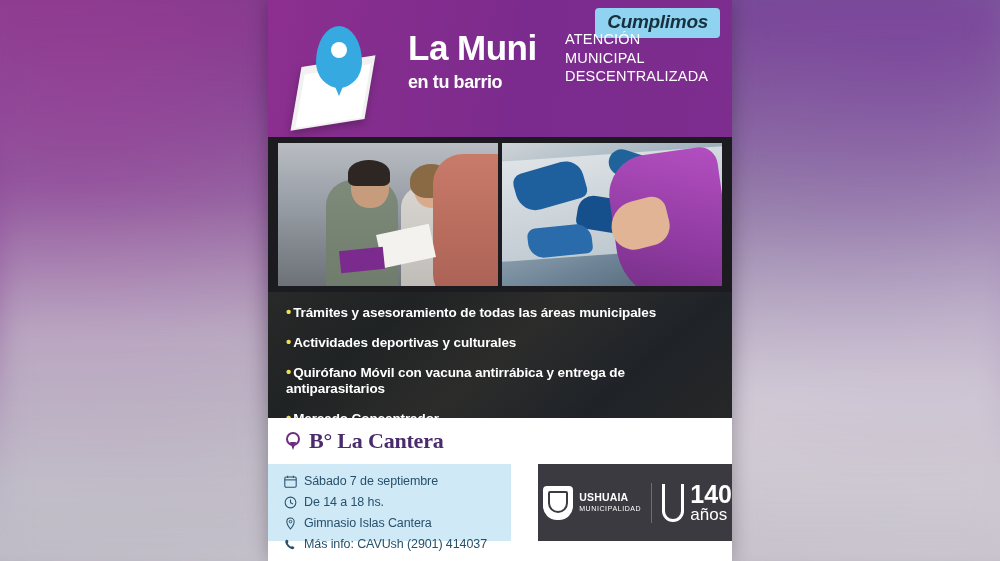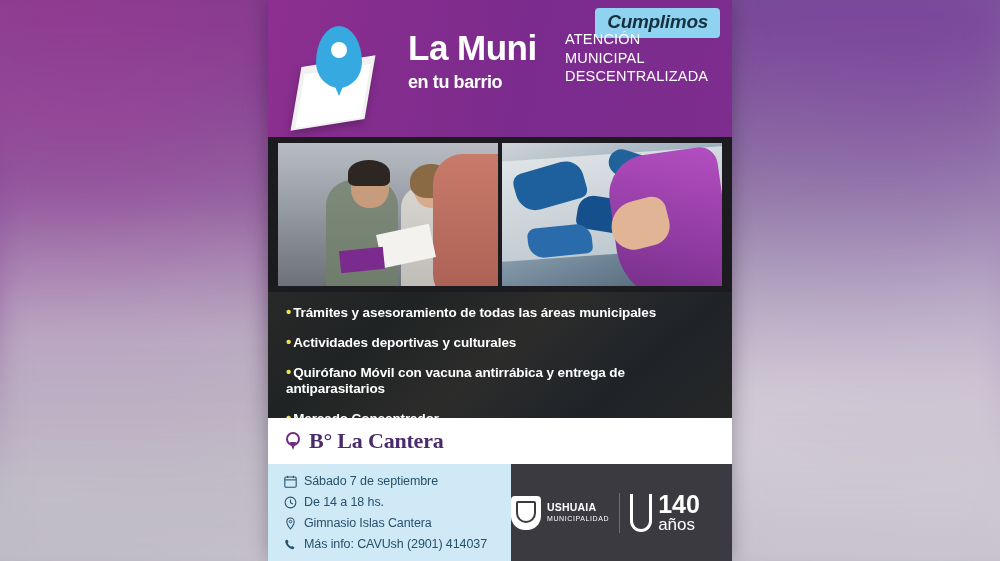--- a/index.html
+++ b/index.html
@@ -358,21 +358,21 @@
     color: #4a2b6b;
     font-size: 22px;
     font-weight: bold;
     letter-spacing: -0.2px;
     font-family: Liberation Serif, serif;
   }
 
   
   .bottom {
     display: flex;
-    height: 97px;
+    height: 77px;
   }
   .bottom-left {
     width: 243px;
     background: #cfe9f7;
     padding: 10px 0 0 16px;
     box-sizing: border-box;
   }
   .info-row {
     display: flex;
     align-items: flex-start;
@@ -390,22 +390,23 @@
     position: relative;
     top: 1px;
     color: #27506b;
   }
   .info-row .ic svg { display: block; }
   .bottom-right {
     flex: 1;
     background: #3a3a40;
     display: flex;
     align-items: center;
-    justify-content: flex-start;
+    justify-content: flex-end;
     gap: 10px;
+    margin-left: 27px;
   }
   .shield {
     display: flex;
     align-items: center;
     gap: 6px;
   }
   .shield-badge {
     width: 30px; height: 34px;
     background: #ffffff;
     border-radius: 4px 4px 14px 14px;

